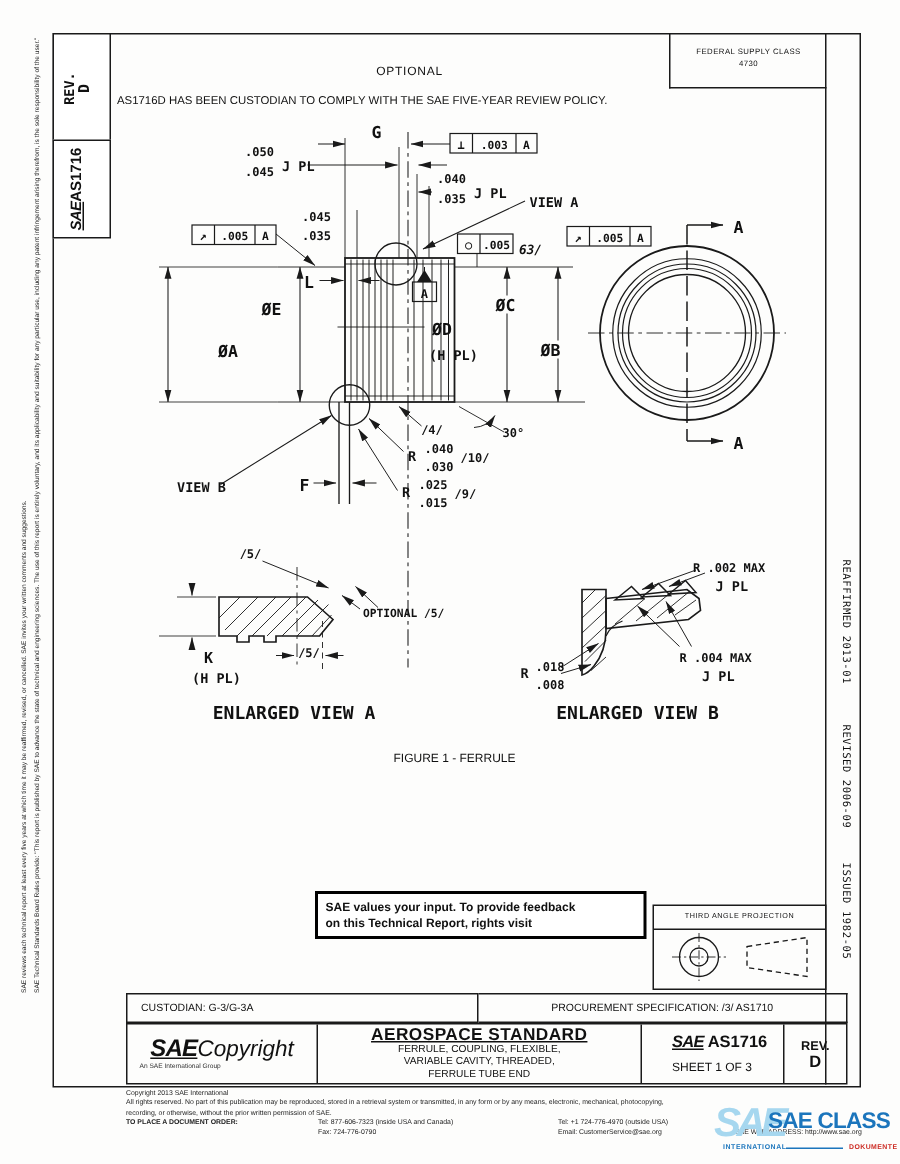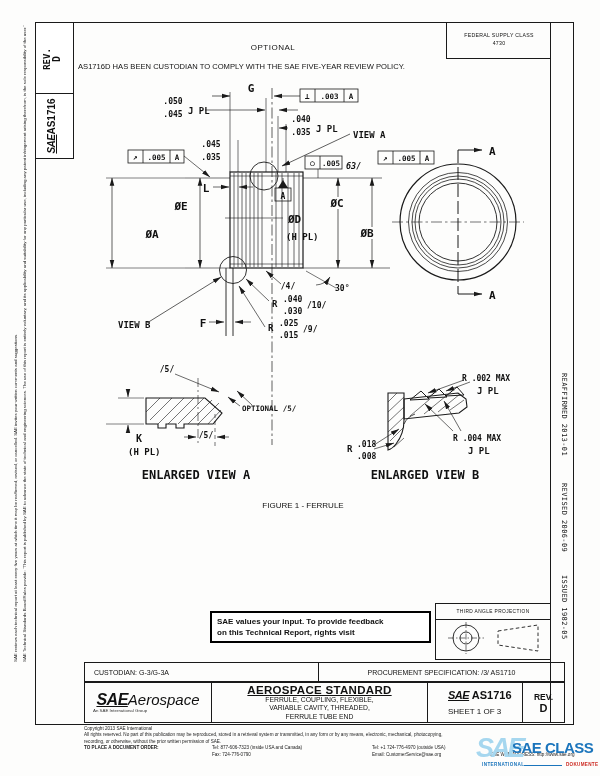--- a/index.html
+++ b/index.html
@@ -304,21 +304,21 @@
       <text class="t" x="468" y="454" font-size="9" stroke="none">J PL</text>
       <text class="t" x="347" y="452" font-size="9" stroke="none">R</text>
       <text class="t" x="357" y="447" font-size="8" stroke="none">.018</text>
       <text class="t" x="357" y="459" font-size="8" stroke="none">.008</text>
       <text class="t" x="425" y="479" font-size="12" text-anchor="middle" stroke="none">ENLARGED VIEW B</text>
 
       <text class="ts" x="303" y="508" font-size="8" text-anchor="middle" stroke="none">FIGURE 1 - FERRULE</text>
     </g>
   </svg>
 
-  <div class="abs feedback" style="left:210px;top:611px;width:207px;">
+  <div class="abs feedback" style="left:210px;top:594px;width:207px;">
     <div>SAE values your input. To provide feedback</div>
     <div>on this Technical Report, rights visit</div>
   </div>
 
   <div class="abs" style="left:435px;top:603px;width:114px;height:55px;border:1.2px solid #1a1a1a;">
     <div style="height:15px;border-bottom:1.2px solid #1a1a1a;display:flex;align-items:center;justify-content:center;font-size:4.8px;letter-spacing:.4px;">THIRD ANGLE PROJECTION</div>
     <svg width="112" height="37" viewBox="0 0 112 37">
       <g stroke="#1a1a1a" fill="none" stroke-width=".9">
         <circle cx="30" cy="18" r="13"></circle>
         <circle cx="30" cy="18" r="6"></circle>
@@ -327,21 +327,21 @@
         <path d="M62 11 L102 5 L102 31 L62 25 Z" stroke-dasharray="3.5 2.5"></path>
       </g>
     </svg>
   </div>
 
   <div class="abs" style="left:84px;top:662px;width:235px;height:20px;border:1.4px solid #1a1a1a;display:flex;align-items:center;padding-left:9px;box-sizing:border-box;font-size:7px;">CUSTODIAN: G-3/G-3A</div>
   <div class="abs" style="left:319px;top:662px;width:246px;height:20px;border:1.4px solid #1a1a1a;border-left:none;display:flex;align-items:center;justify-content:center;box-sizing:border-box;font-size:7px;">PROCUREMENT SPECIFICATION: /3/ AS1710</div>
 
   <div class="abs" style="left:84px;top:682px;width:481px;height:41px;border:1.5px solid #1a1a1a;display:flex;box-sizing:border-box;">
     <div class="tb-cell" style="width:126px;border-left:none;">
-      <div style="font-size:16px;line-height:1;"><span class="sae-it">SAE</span><span style="font-style:italic;font-weight:300;font-size:15px;">Aerospace</span></div>
+      <div style="font-size:16px;line-height:1;"><span class="sae-it">SAE</span><span style="font-style:italic;font-weight:300;font-size:15px;">Copyright</span></div>
       <div style="font-size:4.4px;align-self:flex-start;margin-left:8px;color:#333;">An SAE International Group</div>
     </div>
     <div class="tb-cell" style="width:215px;">
       <div style="font-size:11.5px;font-weight:bold;text-decoration:underline;letter-spacing:.3px;">AEROSPACE STANDARD</div>
       <div style="font-size:6.8px;line-height:1.25;text-align:center;">
         <div>FERRULE, COUPLING, FLEXIBLE,</div>
         <div>VARIABLE CAVITY, THREADED,</div>
         <div>FERRULE TUBE END</div>
       </div>
     </div>

